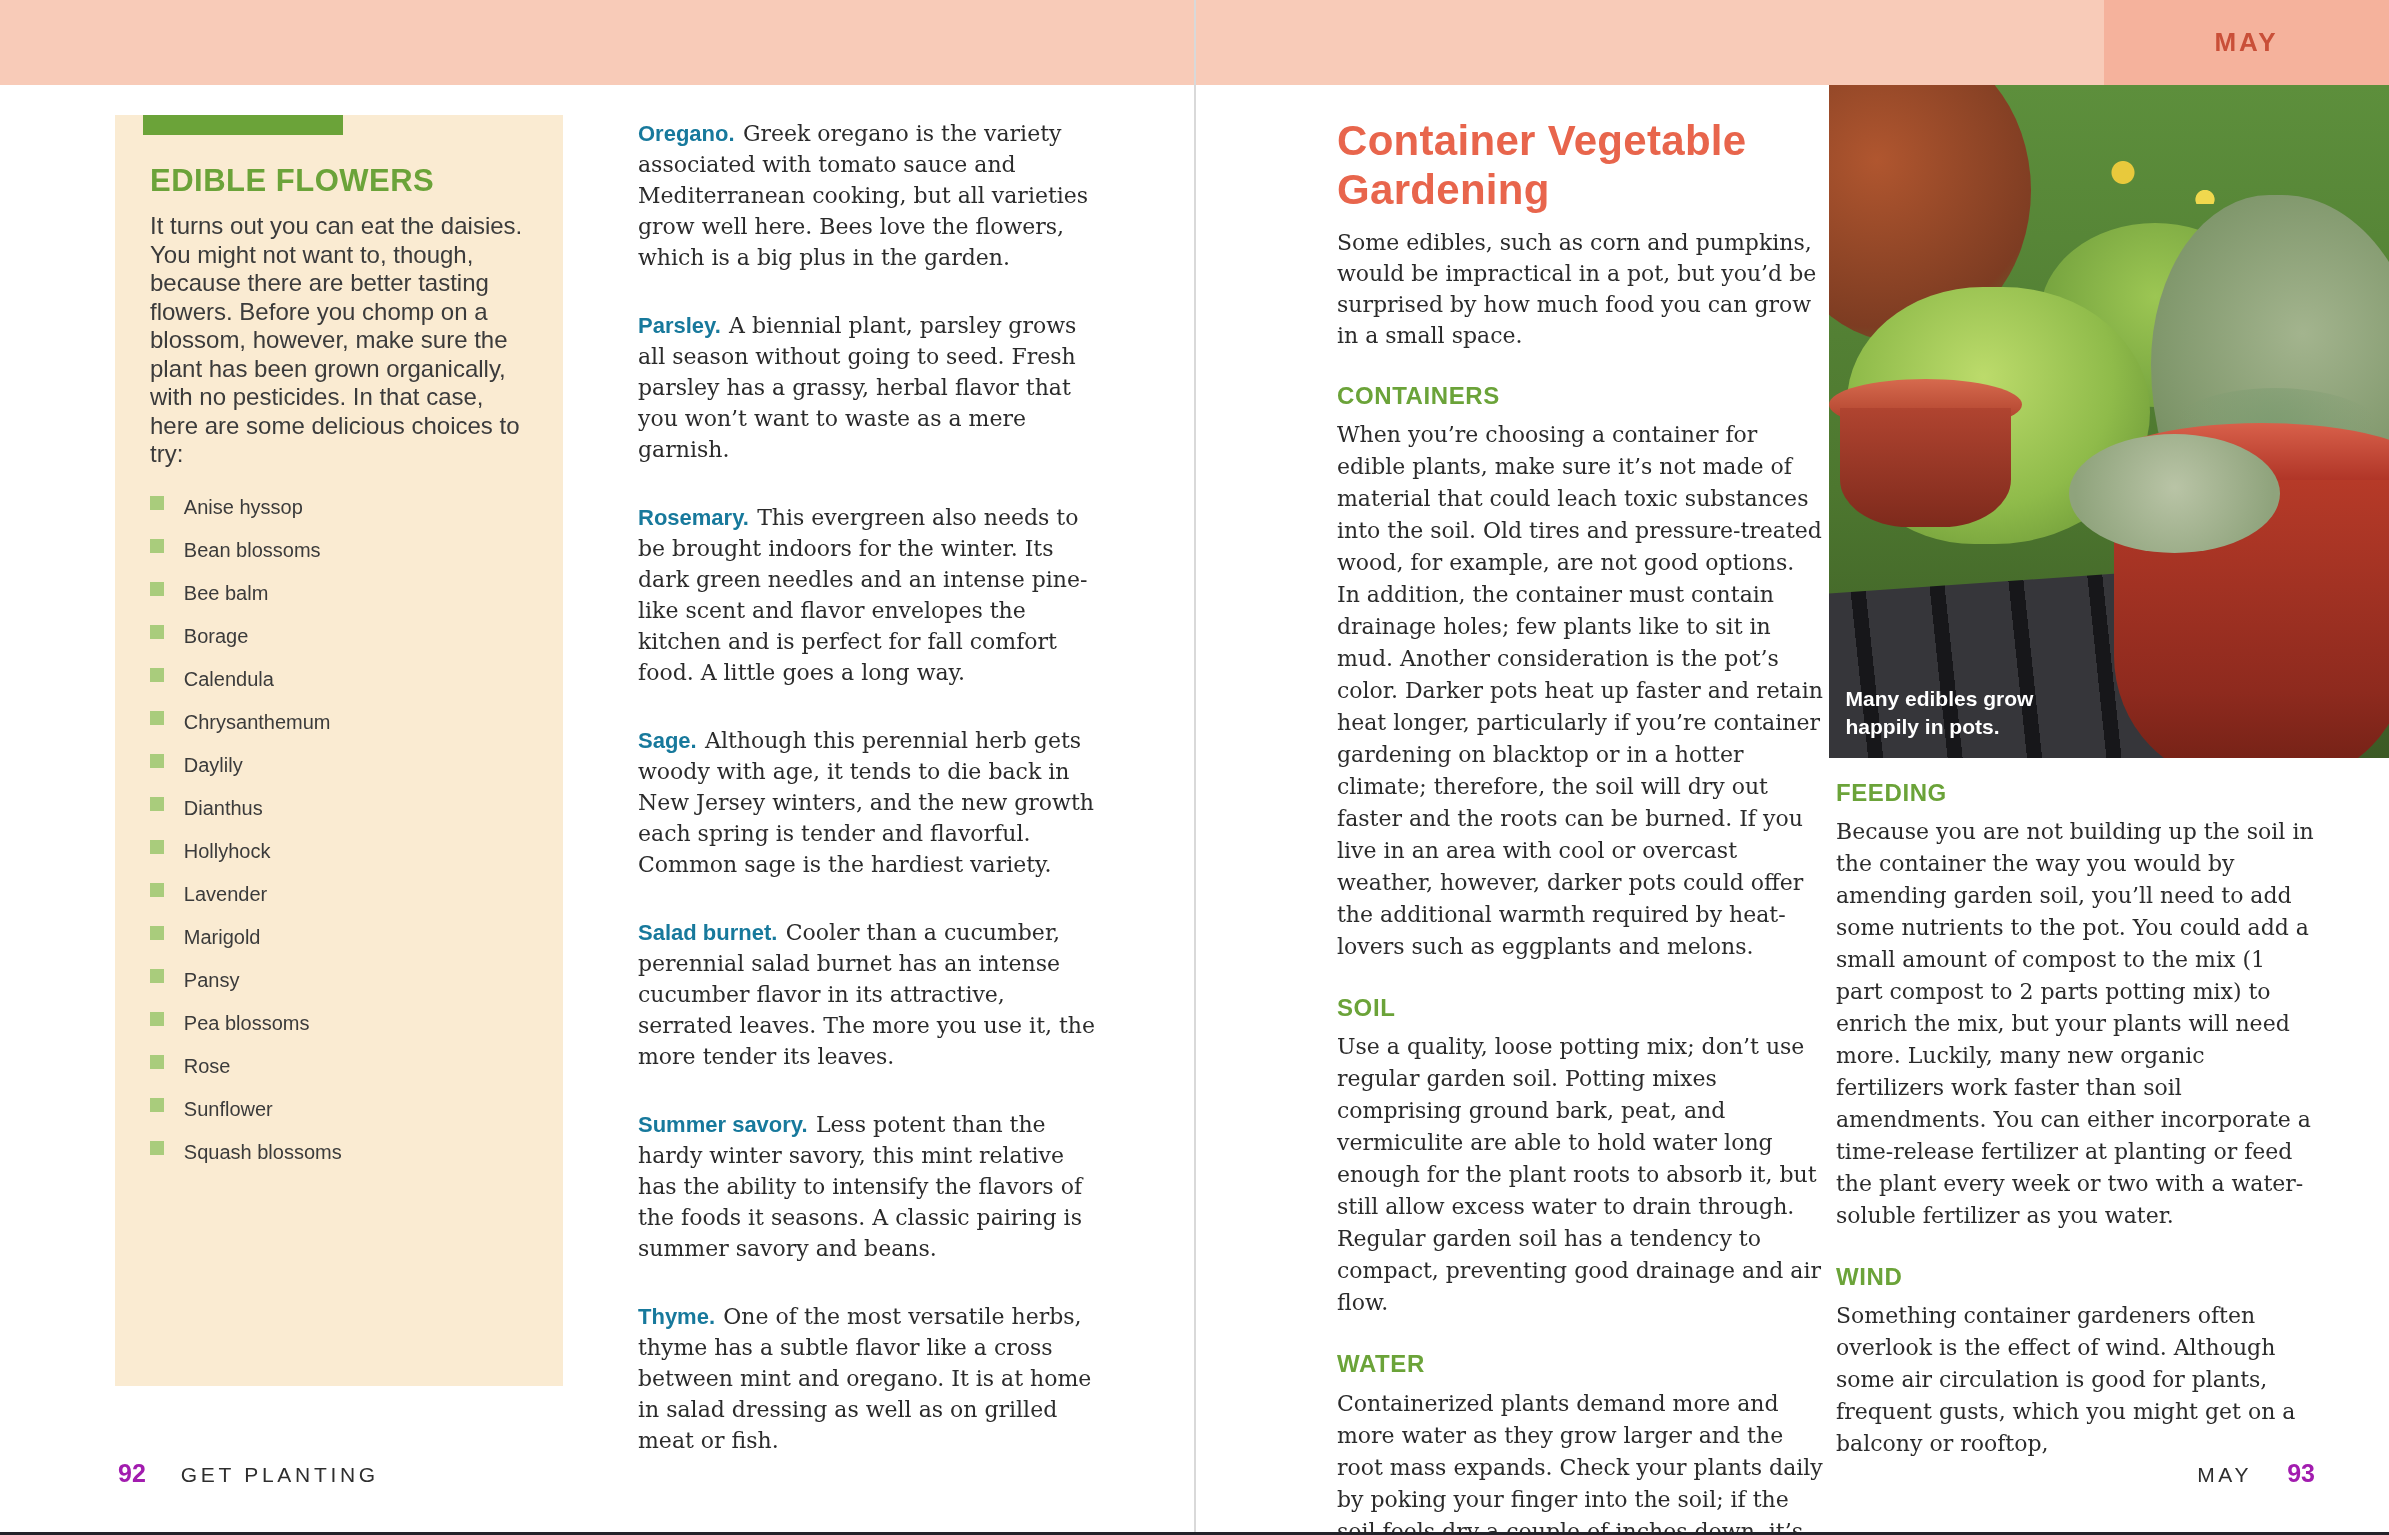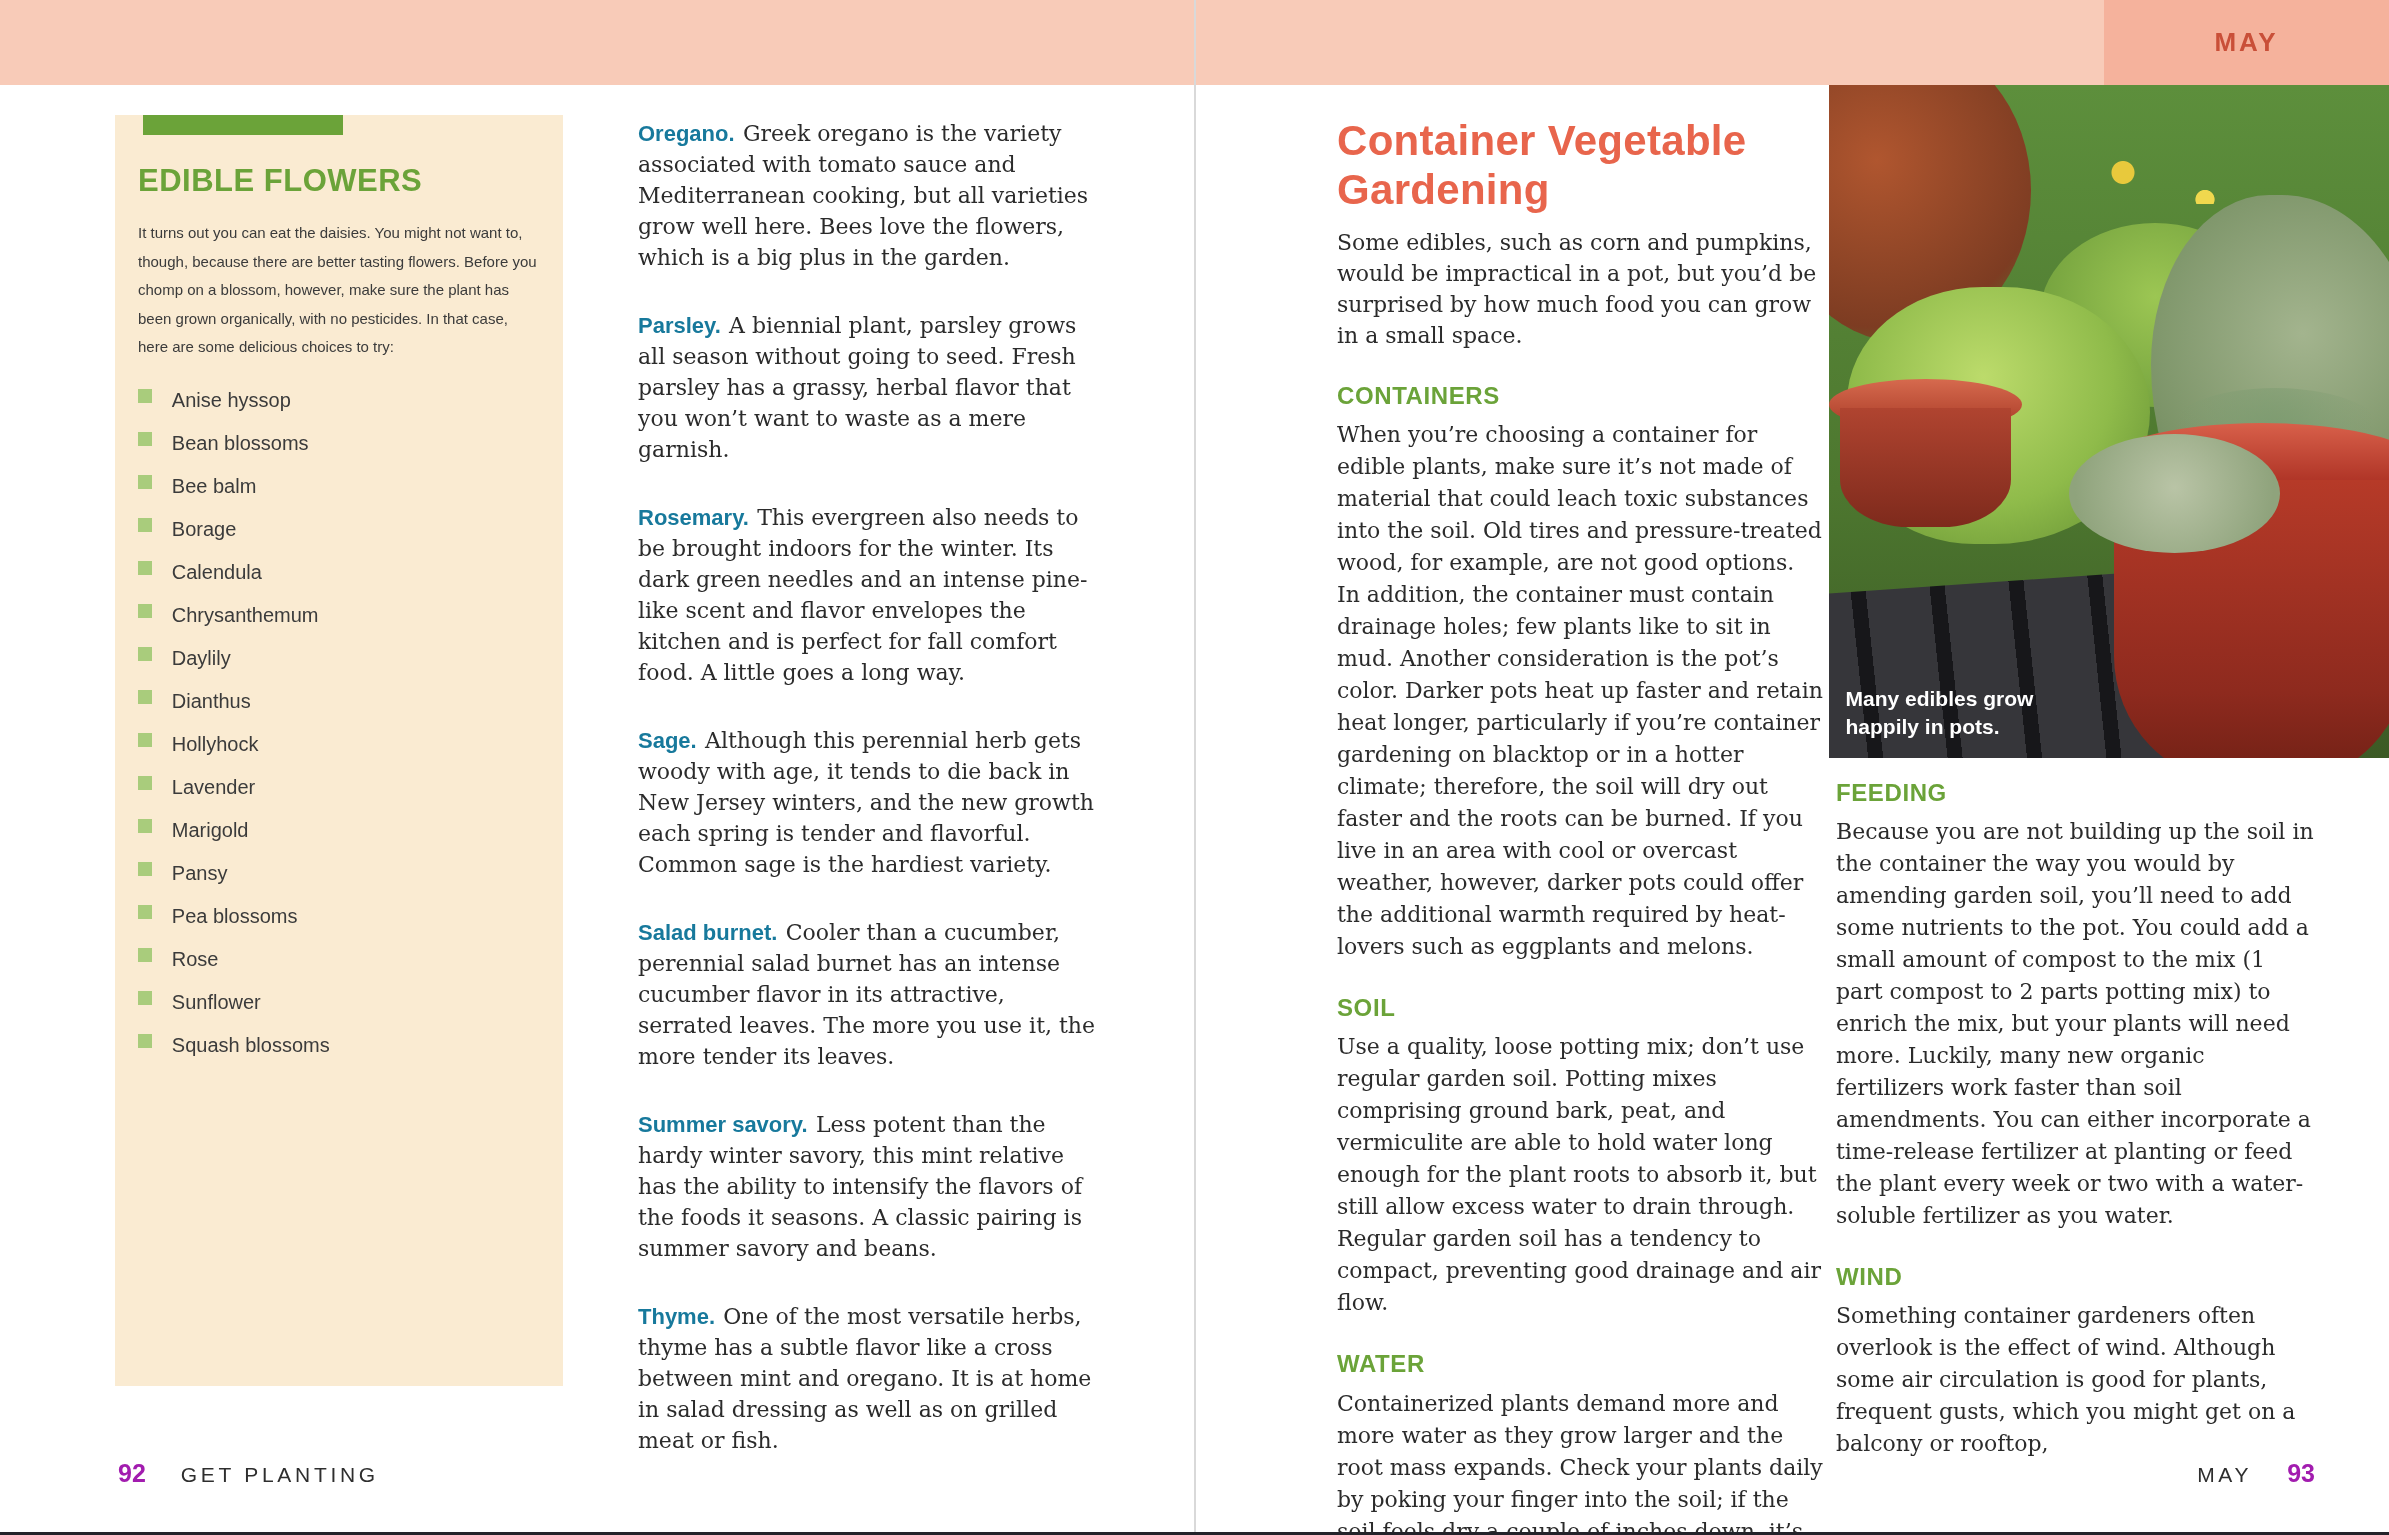--- a/index.html
+++ b/index.html
@@ -18,28 +18,28 @@
   .may-tab span {
     color:#c94f38; font-weight:bold; font-size:26px; letter-spacing:2.8px;
   }
   
   .spine { position:absolute; left:1194px; top:0; width:1.8px; height:1536px; background:#d9d9d9; }
   .bottom-edge { position:absolute; left:0; bottom:0; width:2389px; height:3.7px; background:#23232a; }
 
   
   .flower-box {
     position:absolute; left:115px; top:115px; width:448px; height:1271px;
-    background:#faebd2; padding:0 23px;
+    background:#faebd2; padding:0 35px;
   }
   .accent-bar { position:absolute; left:27.6px; top:0; width:200px; height:20px; background:#6ba339; }
   .sidebar-title {
     margin-top:48px; color:#6ba339; font-weight:bold; font-size:31px; letter-spacing:0.5px;
   }
   .sidebar-intro {
-    margin-top:20px; color:#3b3b3b; font-size:15px; line-height:28.5px;
+    margin-top:13px; color:#3b3b3b; font-size:24px; line-height:28.5px;
   }
   .flower-list { margin-top:27.6px; list-style:none; }
   .flower-list li {
     display:flex; align-items:flex-start; height:43px; color:#3b3b3b; font-size:20px;
   }
   .bullet { width:13.8px; height:13.8px; background:#a9cc7c; margin-right:20px; flex:0 0 auto; }
 
   
   .herb-col {
     position:absolute; left:638px; top:118px; width:460px;

